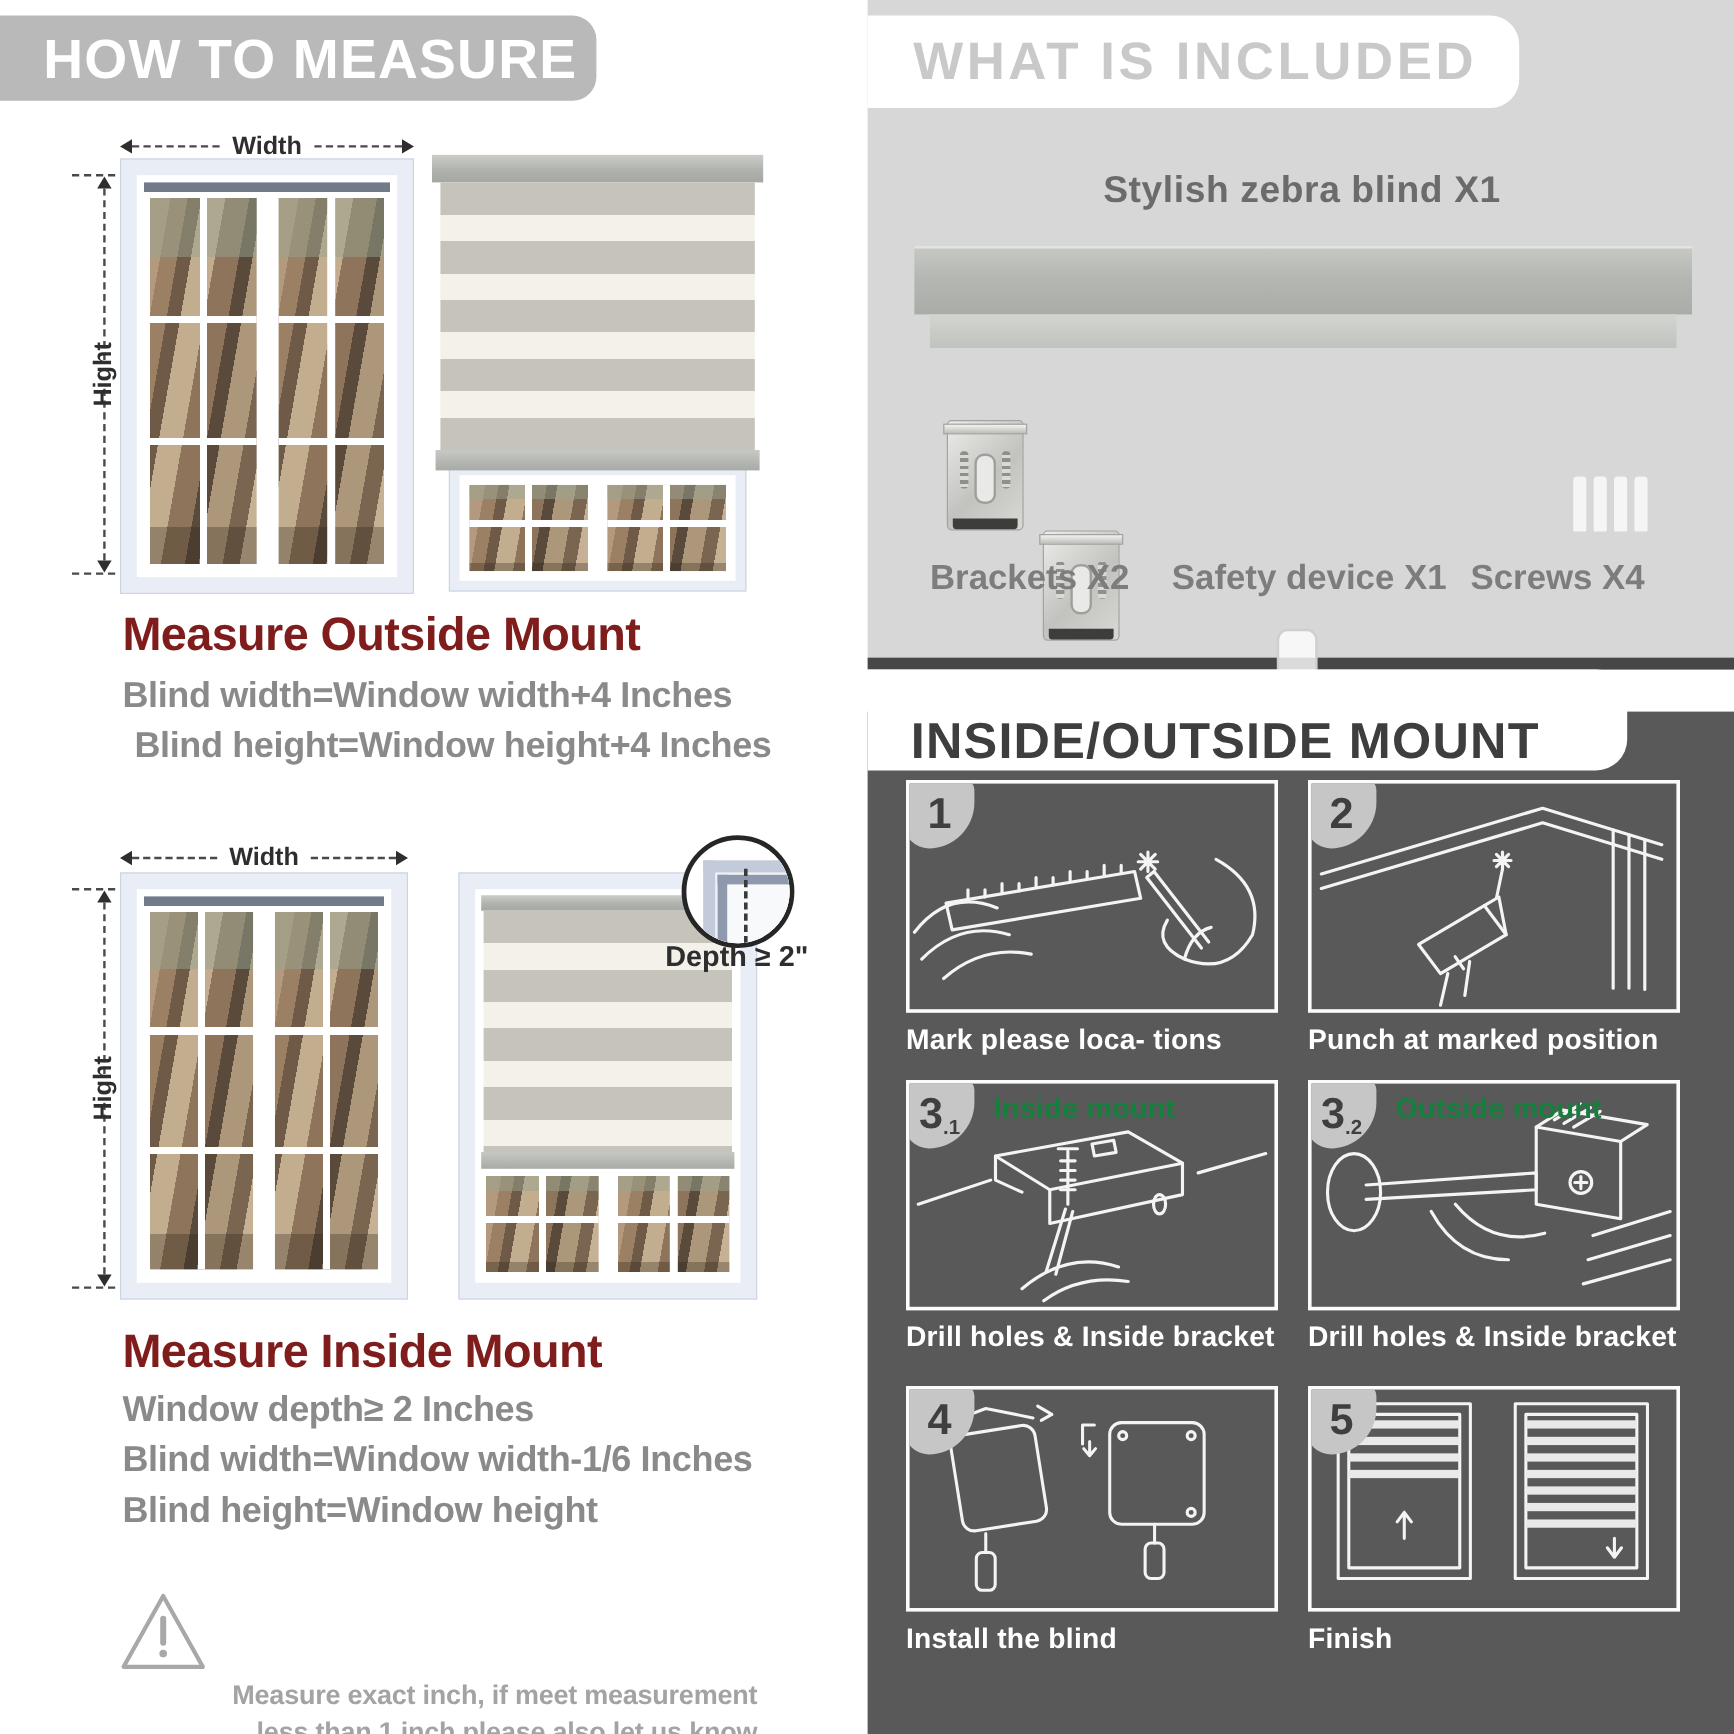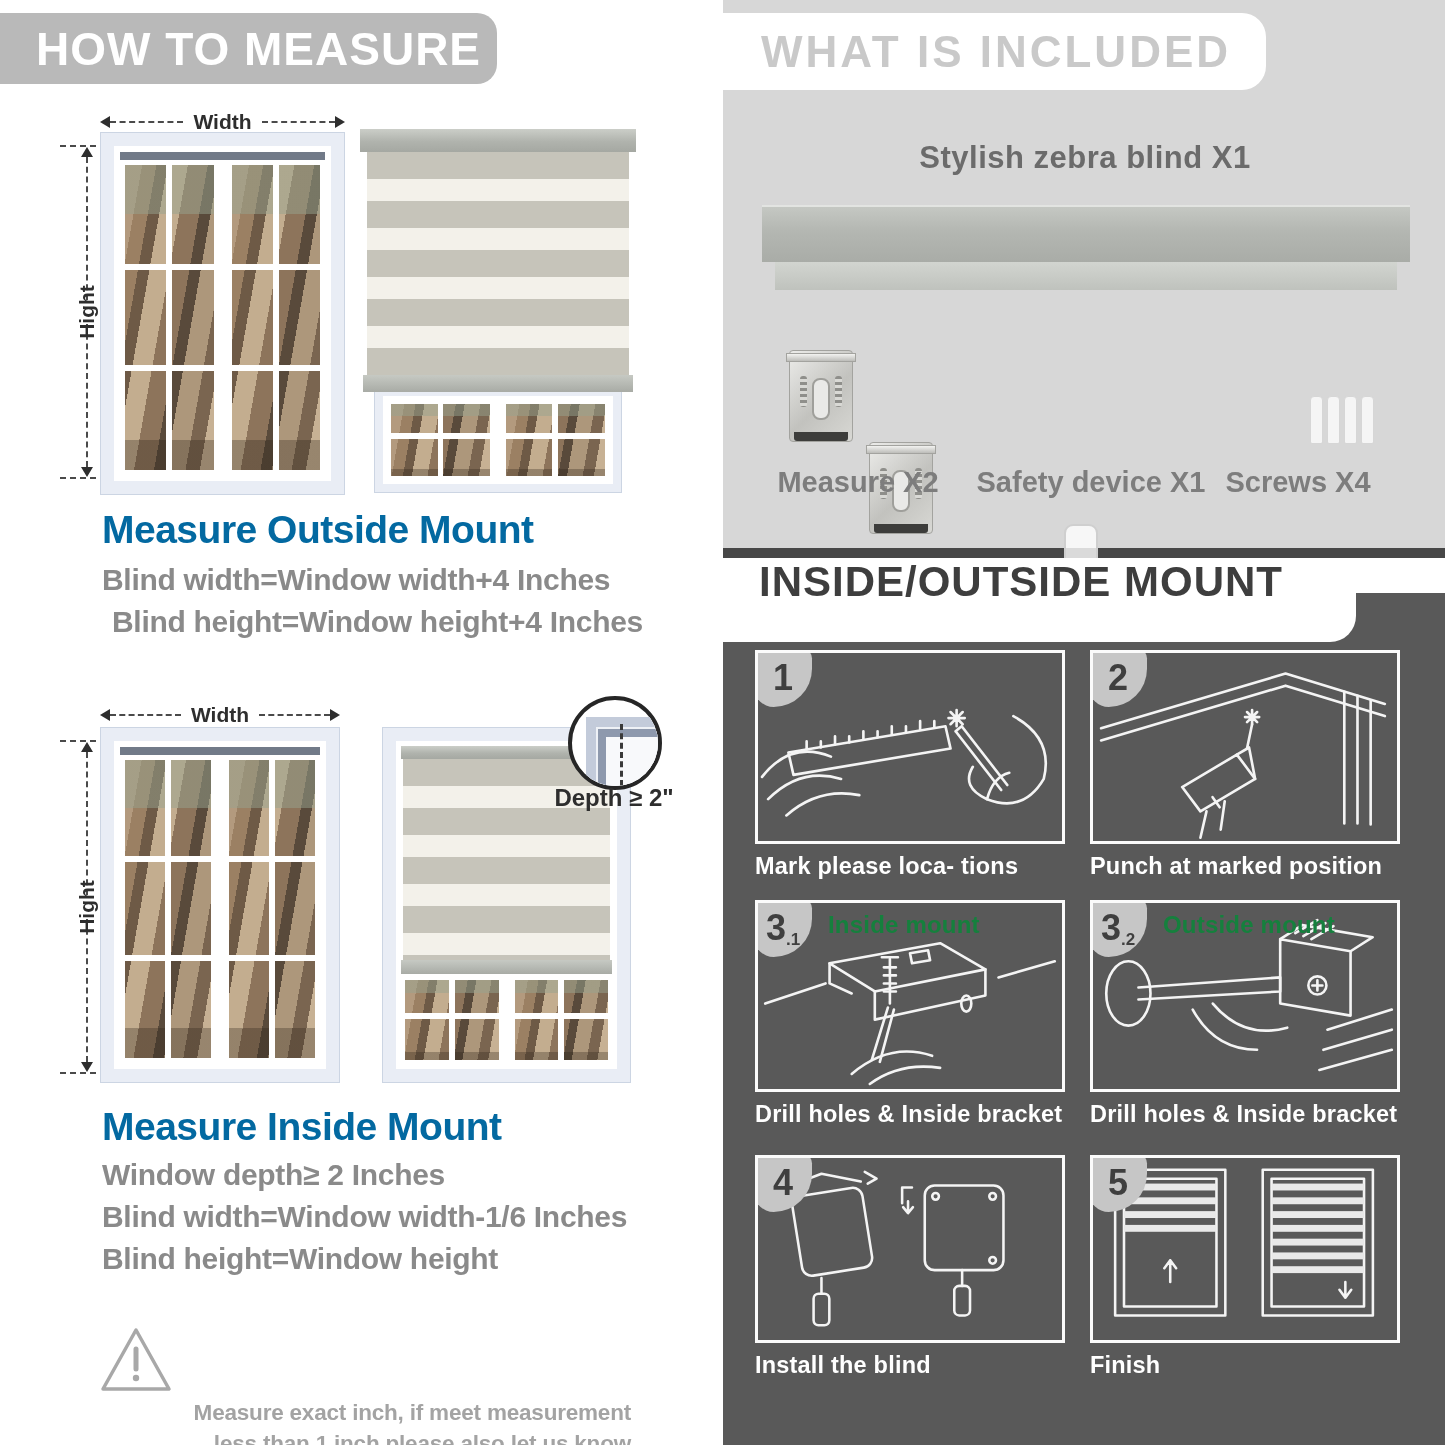--- a/index.html
+++ b/index.html
@@ -6,22 +6,22 @@
   body{width:1445px;height:1445px;position:relative;overflow:hidden;
        font-family:"Liberation Sans",sans-serif;-webkit-font-smoothing:antialiased;}
   .abs{position:absolute;}
 
   
   .bar-title{background:#b9b9b9;border-radius:0 20px 20px 0;color:#fff;
     font-weight:bold;font-size:46px;letter-spacing:1px;display:flex;align-items:center;padding-left:36px;}
   .included-title{background:#fff;border-radius:0 24px 24px 0;color:#c9c9c9;
     font-weight:bold;font-size:44px;letter-spacing:3px;display:flex;align-items:center;padding-left:38px;}
   .mount-title{background:#fff;border-radius:0 26px 26px 0;color:#3e3e3e;
-    font-weight:bold;font-size:42px;letter-spacing:1px;display:flex;align-items:flex-start;padding-left:36px;}
-  .h2{color:#0369a1;font-weight:bold;font-size:39px;letter-spacing:-.5px;white-space:nowrap;}
+    font-weight:bold;font-size:42px;letter-spacing:1px;display:flex;align-items:flex-end;padding-left:36px;}
+  .h2{color:#7f1d1d;font-weight:bold;font-size:39px;letter-spacing:-.5px;white-space:nowrap;}
   .bodyline{color:#8a8a8a;font-weight:bold;font-size:30px;letter-spacing:-.3px;white-space:nowrap;}
   .complabel{color:#7d7d7d;font-weight:bold;font-size:29px;text-align:center;white-space:nowrap;}
   .blindlabel{color:#6b6b6b;font-weight:bold;font-size:31px;text-align:center;letter-spacing:.5px;}
   .warn-text{color:#a3a3a3;font-weight:bold;font-size:22.5px;line-height:1.36;letter-spacing:-.2px;}
 
   
   .win{background:#e9edf5;border:1px solid #ccd5e3;box-sizing:border-box;padding:13px;}
   .win-in{background:#fff;height:100%;box-sizing:border-box;padding:6px;display:flex;flex-direction:column;}
   .win-topbar{height:8px;background:#717a88;flex:none;}
   .sashes{flex:1;display:flex;gap:8px;min-height:0;}
@@ -264,21 +264,21 @@
 
 <div class="abs screw" style="left:1228px;top:392px;height:50px;"></div>
 <div class="abs screw" style="left:1247px;top:392px;height:50px;"></div>
 <div class="abs screw" style="left:1266px;top:392px;height:50px;"></div>
 <div class="abs screw" style="left:1285px;top:392px;height:50px;"></div>
 <div class="abs anchor" style="left:1310px;top:396px;height:46px;"></div>
 <div class="abs anchor" style="left:1327px;top:396px;height:46px;"></div>
 <div class="abs anchor" style="left:1344px;top:396px;height:46px;"></div>
 <div class="abs anchor" style="left:1361px;top:396px;height:46px;"></div>
 
-<div class="abs complabel" style="left:758px;top:466px;width:200px;">Measure X2</div>
+<div class="abs complabel" style="left:758px;top:466px;width:200px;">Brackets X2</div>
 <div class="abs complabel" style="left:966px;top:466px;width:250px;">Safety device X1</div>
 <div class="abs complabel" style="left:1198px;top:466px;width:200px;">Screws X4</div>
 
 <div class="abs panel-dark" style="left:723px;top:593px;width:722px;height:852px;"></div>
 <div class="abs mount-title" style="left:723px;top:558px;width:597px;height:84px;">
   <span>INSIDE/OUTSIDE MOUNT</span>
 </div>
 
 <div class="step" style="left:755px;top:650px;">
   <div class="step-box">

